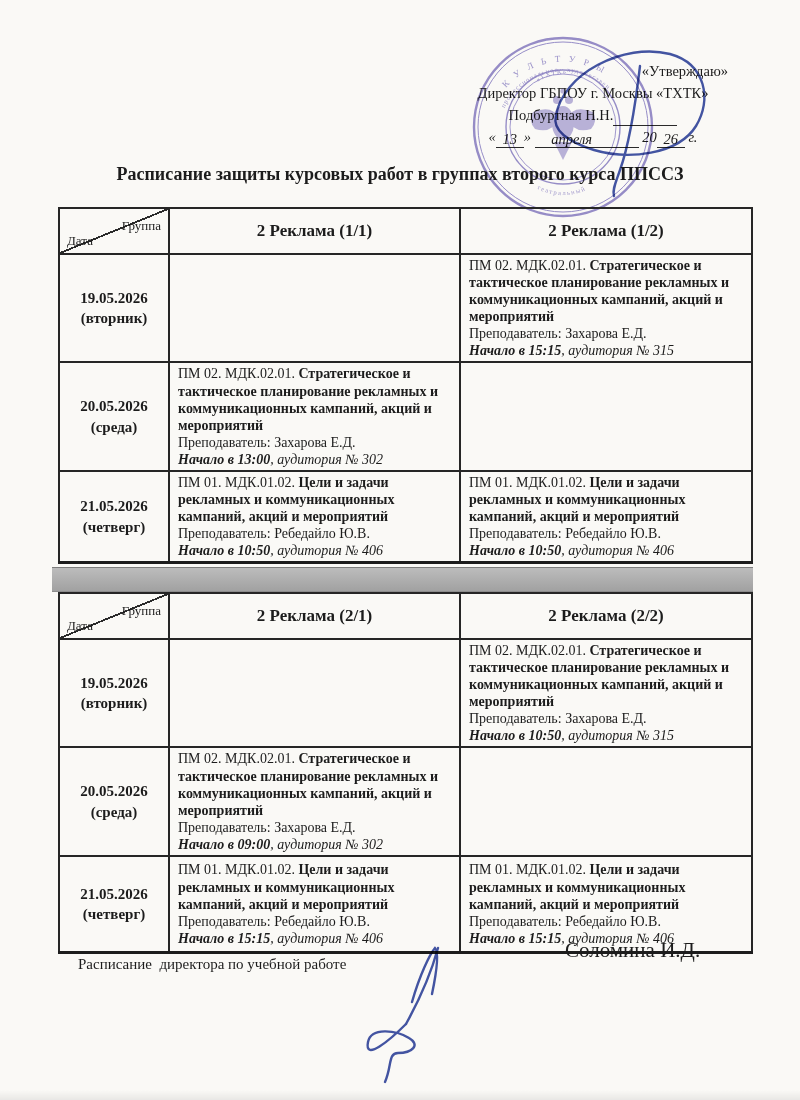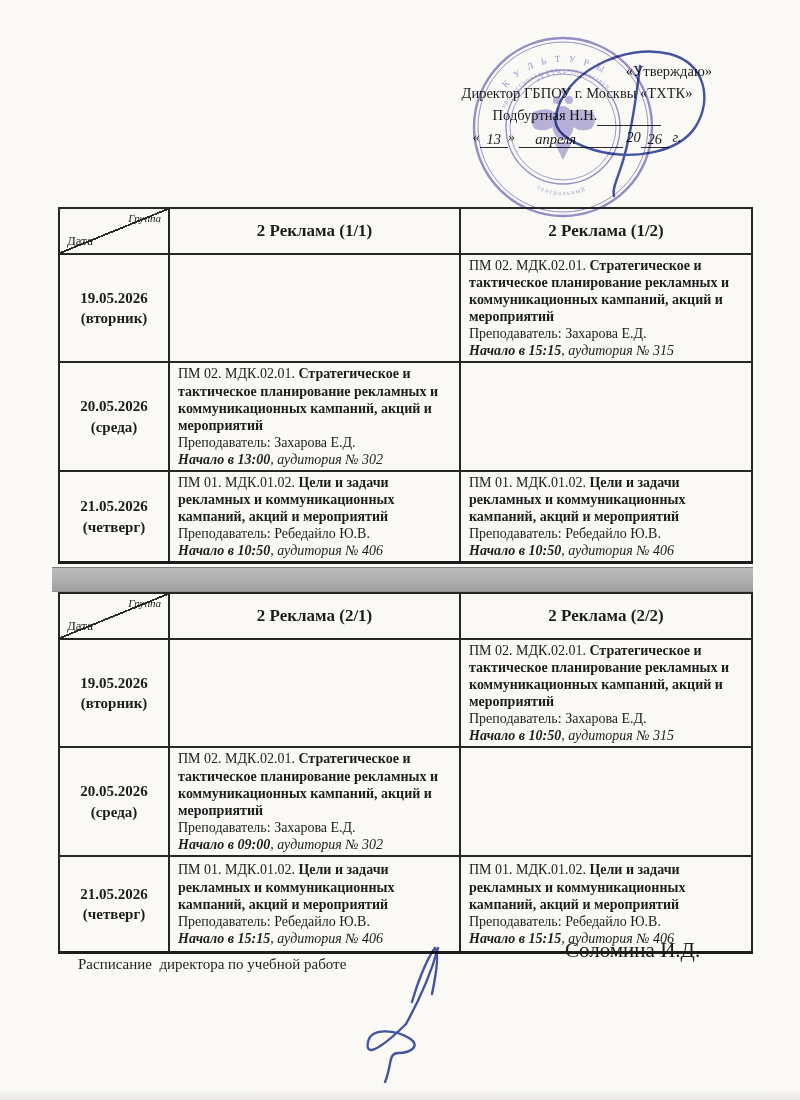--- a/index.html
+++ b/index.html
@@ -5,21 +5,21 @@
   html,body{margin:0;padding:0;}
   body{
     width:800px;height:1100px;position:relative;overflow:hidden;
     background:#faf9f6;color:#1c1c1c;
     font-family:"Liberation Serif","DejaVu Serif",serif;
   }
   body::after{content:"";position:absolute;left:0;right:0;bottom:0;height:10px;
     background:linear-gradient(rgba(0,0,0,0),rgba(0,0,0,0.07));pointer-events:none;}
 
   
-  .approval{position:absolute;top:60px;left:438px;width:278px;font-size:14.5px;line-height:1.52;text-align:center;}
+  .approval{position:absolute;top:60px;left:454px;width:278px;font-size:14.5px;line-height:1.52;text-align:center;}
   .a-right{text-align:right;padding-right:4px;}
   .a-date{font-style:italic;white-space:nowrap;}
   .uline{display:inline-block;border-bottom:1.3px solid #2a2a2a;vertical-align:bottom;height:16px;line-height:16px;}
   .w28{width:28px}.w30{width:30px}.w64{width:64px}.w74{width:74px}
   .ul-text{text-align:center;}
 
   
   .doc-title{position:absolute;top:163px;left:0;width:800px;text-align:center;
     font-weight:bold;font-size:18px;line-height:1.28;}
 
@@ -33,21 +33,21 @@
   td.cell{font-size:14px;vertical-align:middle;padding:2px 8px;line-height:1.22;}
   .ct{font-weight:bold;}
   .teach{}
   .st{font-weight:bold;font-style:italic;}
   .rm{font-style:italic;}
 
   th.corner{position:relative;font-weight:normal;
     background:linear-gradient(to bottom right,
       transparent calc(50% - 0.9px), #2a2a2a calc(50% - 0.9px),
       #2a2a2a calc(50% + 0.9px), transparent calc(50% + 0.9px));}
-  .cg{position:absolute;top:3px;right:7px;font-size:11px;font-style:italic;}
+  .cg{position:absolute;top:9px;right:7px;font-size:13px;}
   .cd{position:absolute;bottom:4px;left:7px;font-size:13px;}
 
   .band{position:absolute;left:52px;top:567px;width:701px;height:23px;
     background:linear-gradient(180deg,#bcbcbc,#a1a1a1);
     border-top:1px solid #7d7d7d;border-bottom:1px solid #8d8d8d;}
 
   
   .foot-left{position:absolute;left:78px;top:956px;font-size:15px;white-space:pre;}
   .foot-right{position:absolute;left:565px;top:938px;font-size:21px;}
 
@@ -113,20 +113,21 @@
 </svg>
 
 <svg class="sig-top" width="200" height="170" viewBox="0 0 200 170">
   <g fill="none" stroke="#3a4da3" stroke-width="2.4" stroke-linecap="round" opacity="0.95">
     <path d="M 28 78 C 34 36, 96 4, 142 16 C 178 26, 184 62, 168 88 C 150 117, 100 122, 66 112 C 40 104, 24 92, 28 78 Z"></path>
     <path d="M 112 28 C 108 62, 102 104, 92 132 C 88 144, 84 152, 86 158"></path>
   </g>
 </svg>
 
 <div class="doc-title">
+  <div>Расписание защиты курсовых работ в группах второго курса ППССЗ</div>
 </div>
 
 <table class="sched" style="top:207px">
   <colgroup>
       <col style="width:110px">
       <col style="width:291px">
       <col style="width:292px">
     </colgroup>
   <tbody>
       <tr class="hdr">

